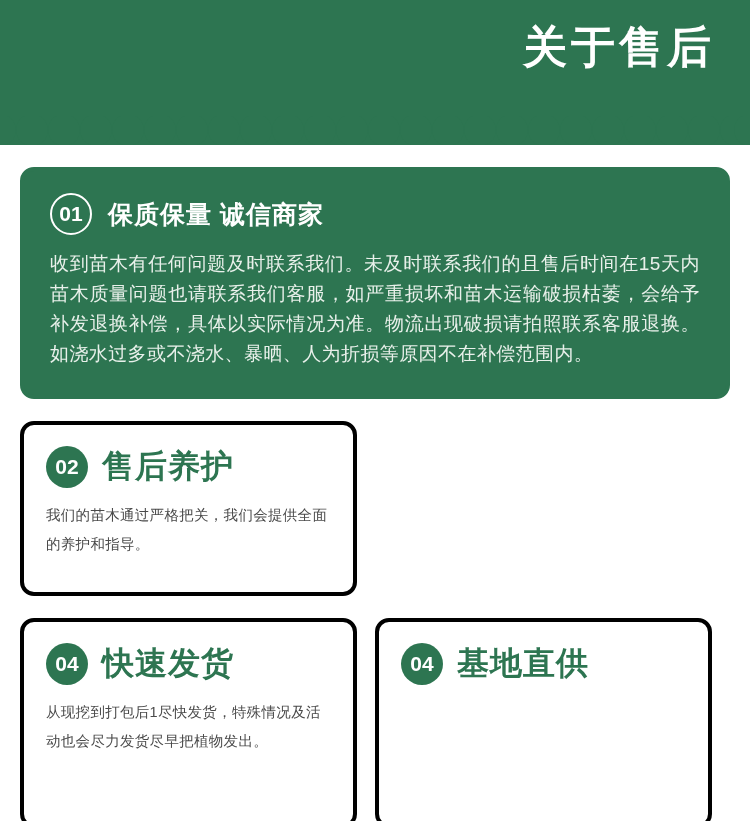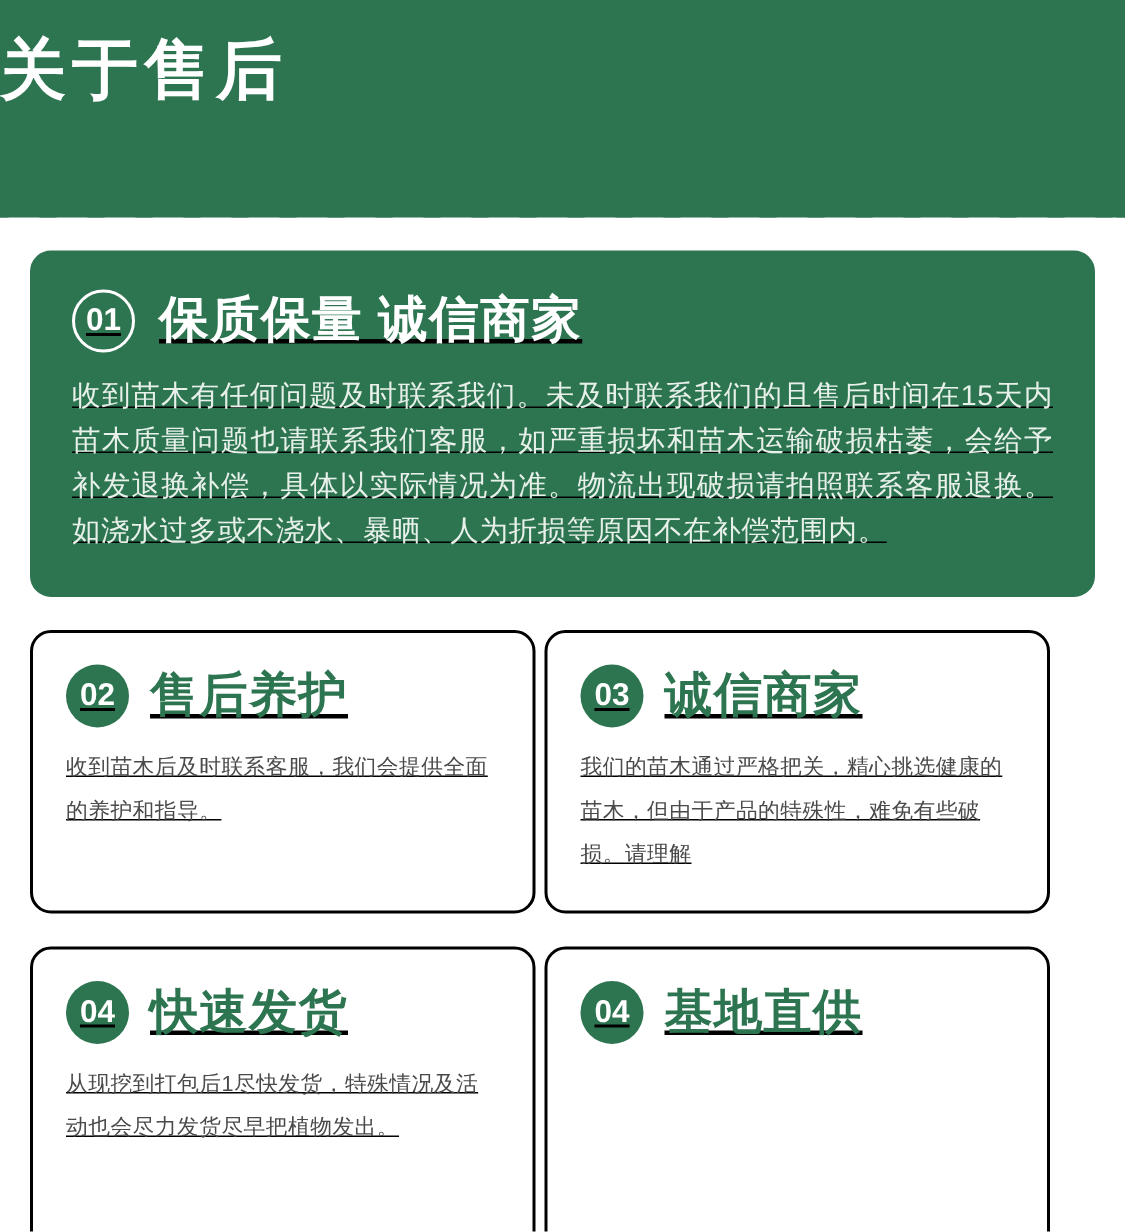--- a/index.html
+++ b/index.html
@@ -26,21 +26,21 @@
     width: 750px;
     height: 145px;
     background: #2d7551;
     overflow: hidden;
   }
   .header-title {
     position: absolute;
     top: 18px;
     left: 0;
     width: 715px;
-    text-align: left;
+    text-align: right;
     color: #ffffff;
     font-size: 44px;
     font-weight: bold;
     letter-spacing: 4px;
     line-height: 58px;
   }
   
   .scallops {
     position: absolute;
     left: 0;
@@ -50,25 +50,24 @@
     display: block;
   }
 
   
   .content {
     padding: 22px 20px 0 20px;
     box-sizing: border-box;
   }
 
   .card {
-    border: 2px solid #000000;
+    border: 4px solid #000000;
     border-radius: 14px;
     box-sizing: border-box;
     background: #ffffff;
-    text-decoration: underline;
   }
 
   .card.filled {
     background: #2d7551;
     border-color: #2d7551;
     padding: 22px 26px 26px 26px;
   }
   .card.filled .card-head {
     display: flex;
     align-items: center;
@@ -85,38 +84,38 @@
     font-weight: bold;
     box-sizing: border-box;
     flex: 0 0 auto;
   }
   .card.filled .badge {
     border: 2px solid #ffffff;
     color: #ffffff;
   }
   .card.filled .card-title {
     color: #ffffff;
-    font-size: 33px;
+    font-size: 25px;
     font-weight: bold;
     margin-left: 16px;
     letter-spacing: 1px;
   }
   .card.filled .card-body {
     color: #e8f0ea;
     font-size: 19px;
     line-height: 30px;
     letter-spacing: 0.4px;
     text-align: justify;
   }
 
   
   .grid {
     display: flex;
     flex-wrap: wrap;
-    gap: 6px;
+    gap: 18px;
     margin-top: 22px;
   }
   .card.outlined {
     width: 337px;
     box-sizing: border-box;
     padding: 20px 22px 22px 22px;
     display: flex;
     flex-direction: column;
   }
   .card.outlined .card-head {
@@ -193,30 +192,23 @@
       </div>
       <div class="card-body">收到苗木有任何问题及时联系我们。未及时联系我们的且售后时间在15天内苗木质量问题也请联系我们客服，如严重损坏和苗木运输破损枯萎，会给予补发退换补偿，具体以实际情况为准。物流出现破损请拍照联系客服退换。如浇水过多或不浇水、暴晒、人为折损等原因不在补偿范围内。</div>
     </div>
 
     <div class="grid row-a">
       <div class="card outlined">
         <div class="card-head">
           <div class="badge">02</div>
           <div class="card-title">售后养护</div>
         </div>
-        <div class="card-body">收到苗木后及时联系客服，我们会提供全面的养护和指导。</div>
-      </div>
-
-      <div class="card outlined">
-        <div class="card-head">
-          <div class="badge">03</div>
-          <div class="card-title">诚信商家</div>
-        </div>
-        <div class="card-body">我们的苗木通过严格把关，精心挑选健康的苗木，但由于产品的特殊性，难免有些破损。请理解</div>
-      </div>
+        <div class="card-body">我们的苗木通过严格把关，我们会提供全面的养护和指导。</div>
+      </div>
+
     </div>
 
     <div class="grid row-b">
       <div class="card outlined">
         <div class="card-head">
           <div class="badge">04</div>
           <div class="card-title">快速发货</div>
         </div>
         <div class="card-body">从现挖到打包后1尽快发货，特殊情况及活动也会尽力发货尽早把植物发出。</div>
       </div>

